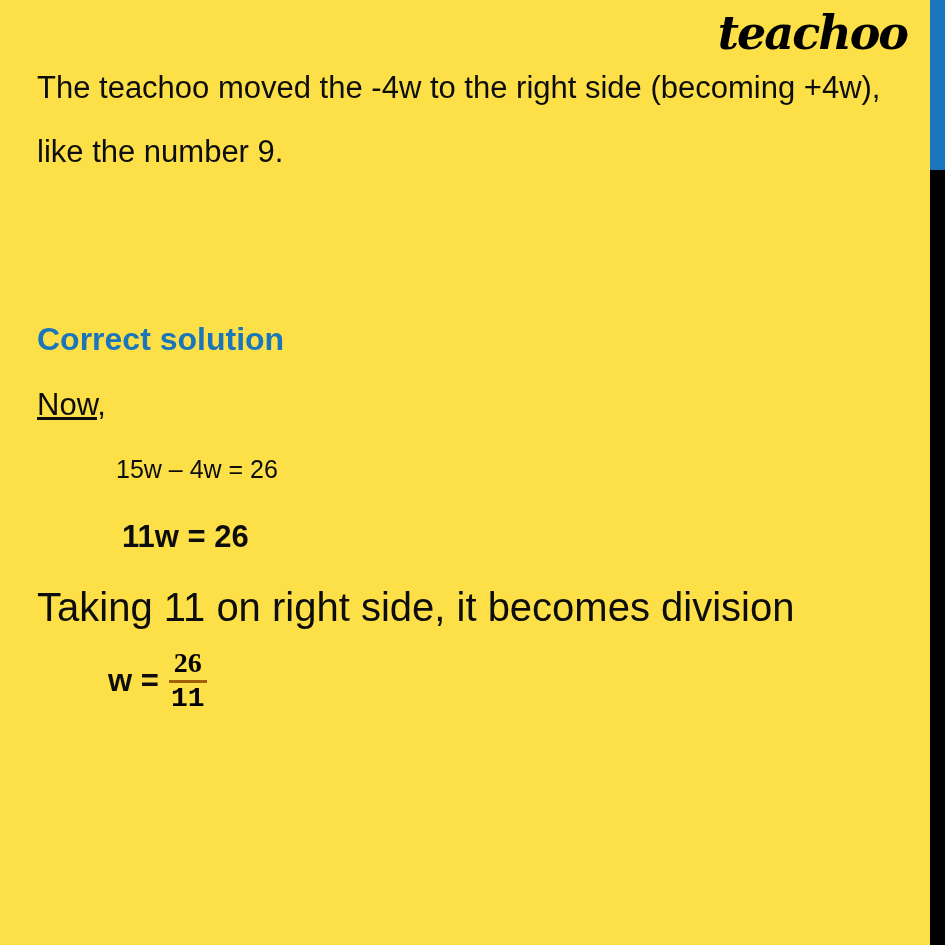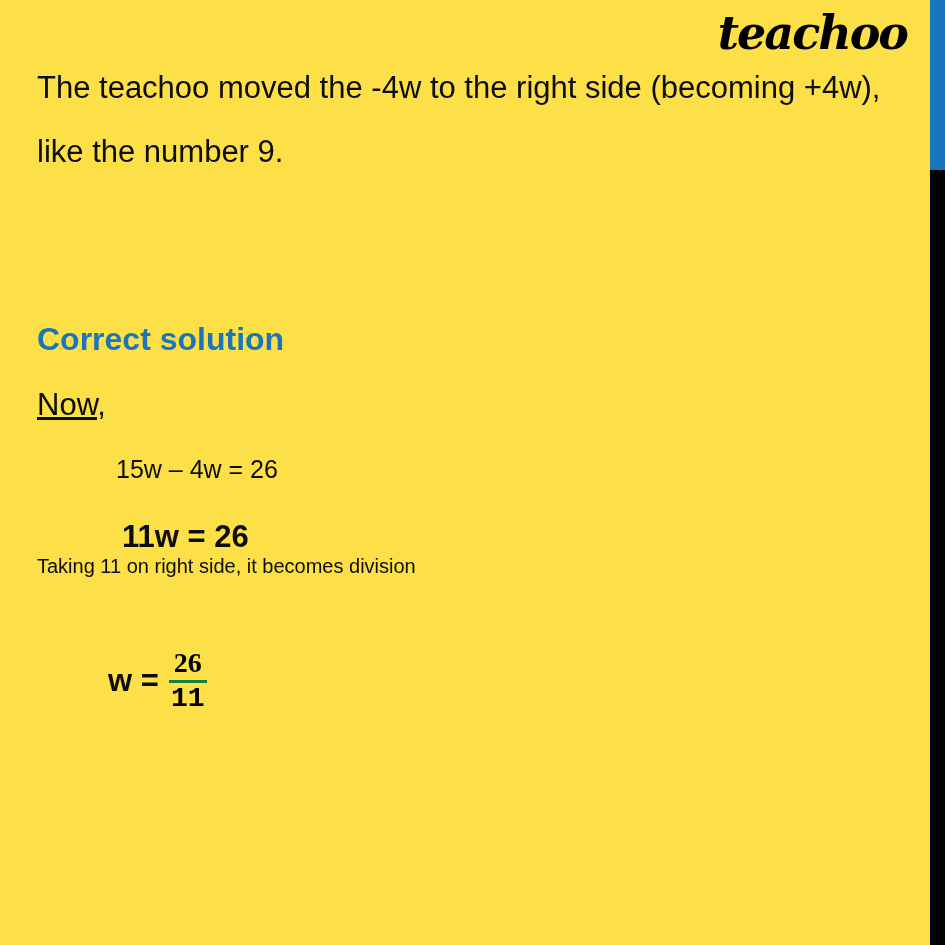--- a/index.html
+++ b/index.html
@@ -21,32 +21,32 @@
     font-size:31px;line-height:64px;white-space:nowrap;
   }
   .para b{font-weight:bold;}
   .heading{
     position:absolute;left:37px;top:321px;
     font-size:32px;font-weight:bold;color:#1B75BB;white-space:nowrap;
   }
   .now-line{position:absolute;left:37px;top:387px;font-size:31px;white-space:nowrap;text-decoration:underline;}
   .eq1{position:absolute;left:116px;top:455px;font-size:25px;white-space:nowrap;}
   .eq2{position:absolute;left:110px;top:519px;font-size:31px;font-weight:bold;white-space:nowrap;margin-left:12px;}
-  .taking-line{position:absolute;left:37px;top:555px;font-size:20px;white-space:nowrap;}
+  .taking-line{position:absolute;left:37px;top:585px;font-size:40px;white-space:nowrap;}
   .final-line{
     position:absolute;left:108px;top:648px;
     display:flex;align-items:center;
   }
   .final-lhs{font-size:31px;font-weight:bold;margin-right:10px;}
   .frac{
     display:inline-flex;flex-direction:column;align-items:center;
     font-family:"Liberation Serif","DejaVu Serif",serif;font-weight:bold;
     font-size:28px;line-height:1.1;color:#000;
   }
-  .frac .num{border-bottom:3px solid #15803d;padding:0 5px 1px 5px;}
+  .frac .num{border-bottom:3px solid #a16207;padding:0 5px 1px 5px;}
   .frac .den{padding-top:1px;font-family:Liberation Mono, monospace;}
 </style>
 </head>
 <body>
 
 <div class="page">
 
   <div class="edge-bar blue"></div>
   <div class="edge-bar black"></div>
 

